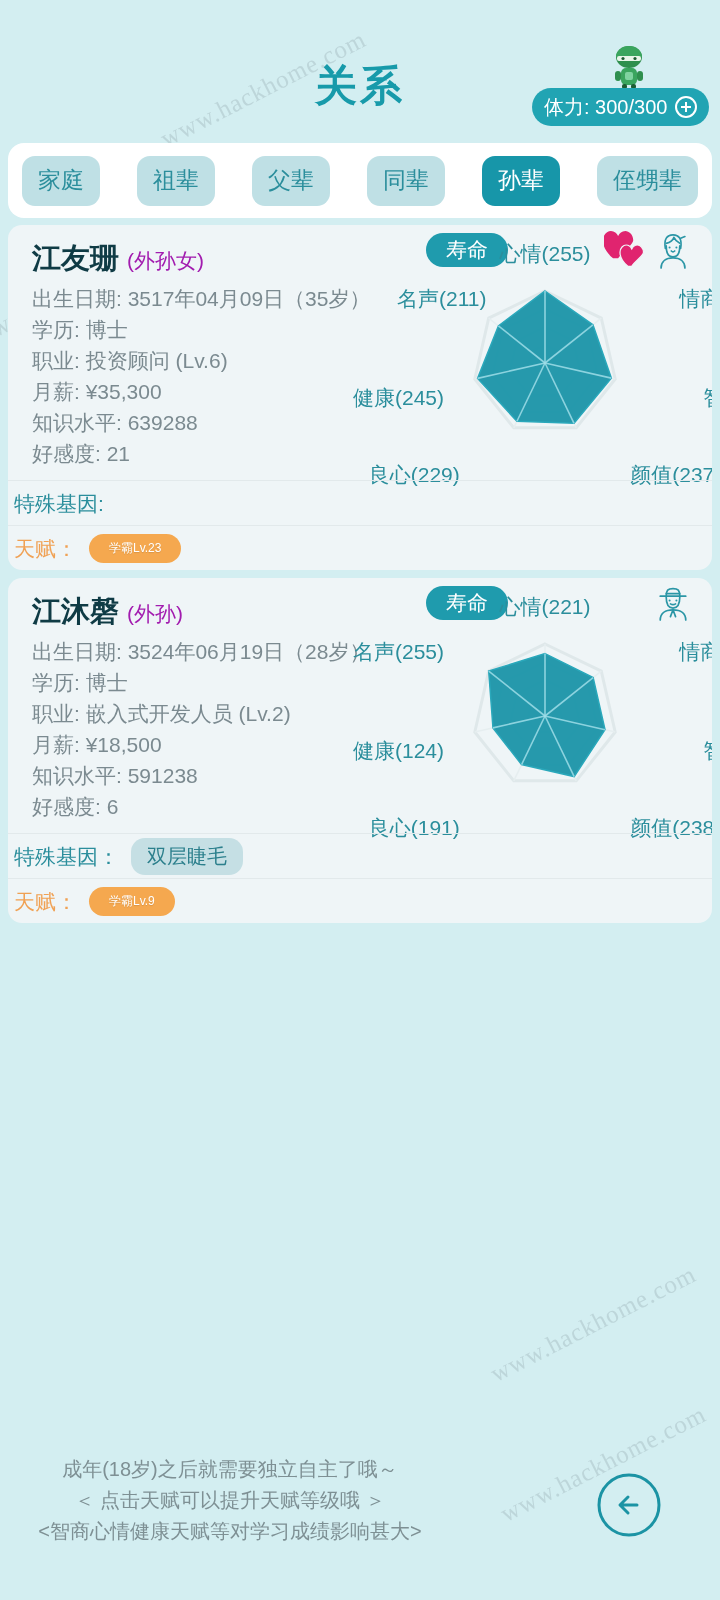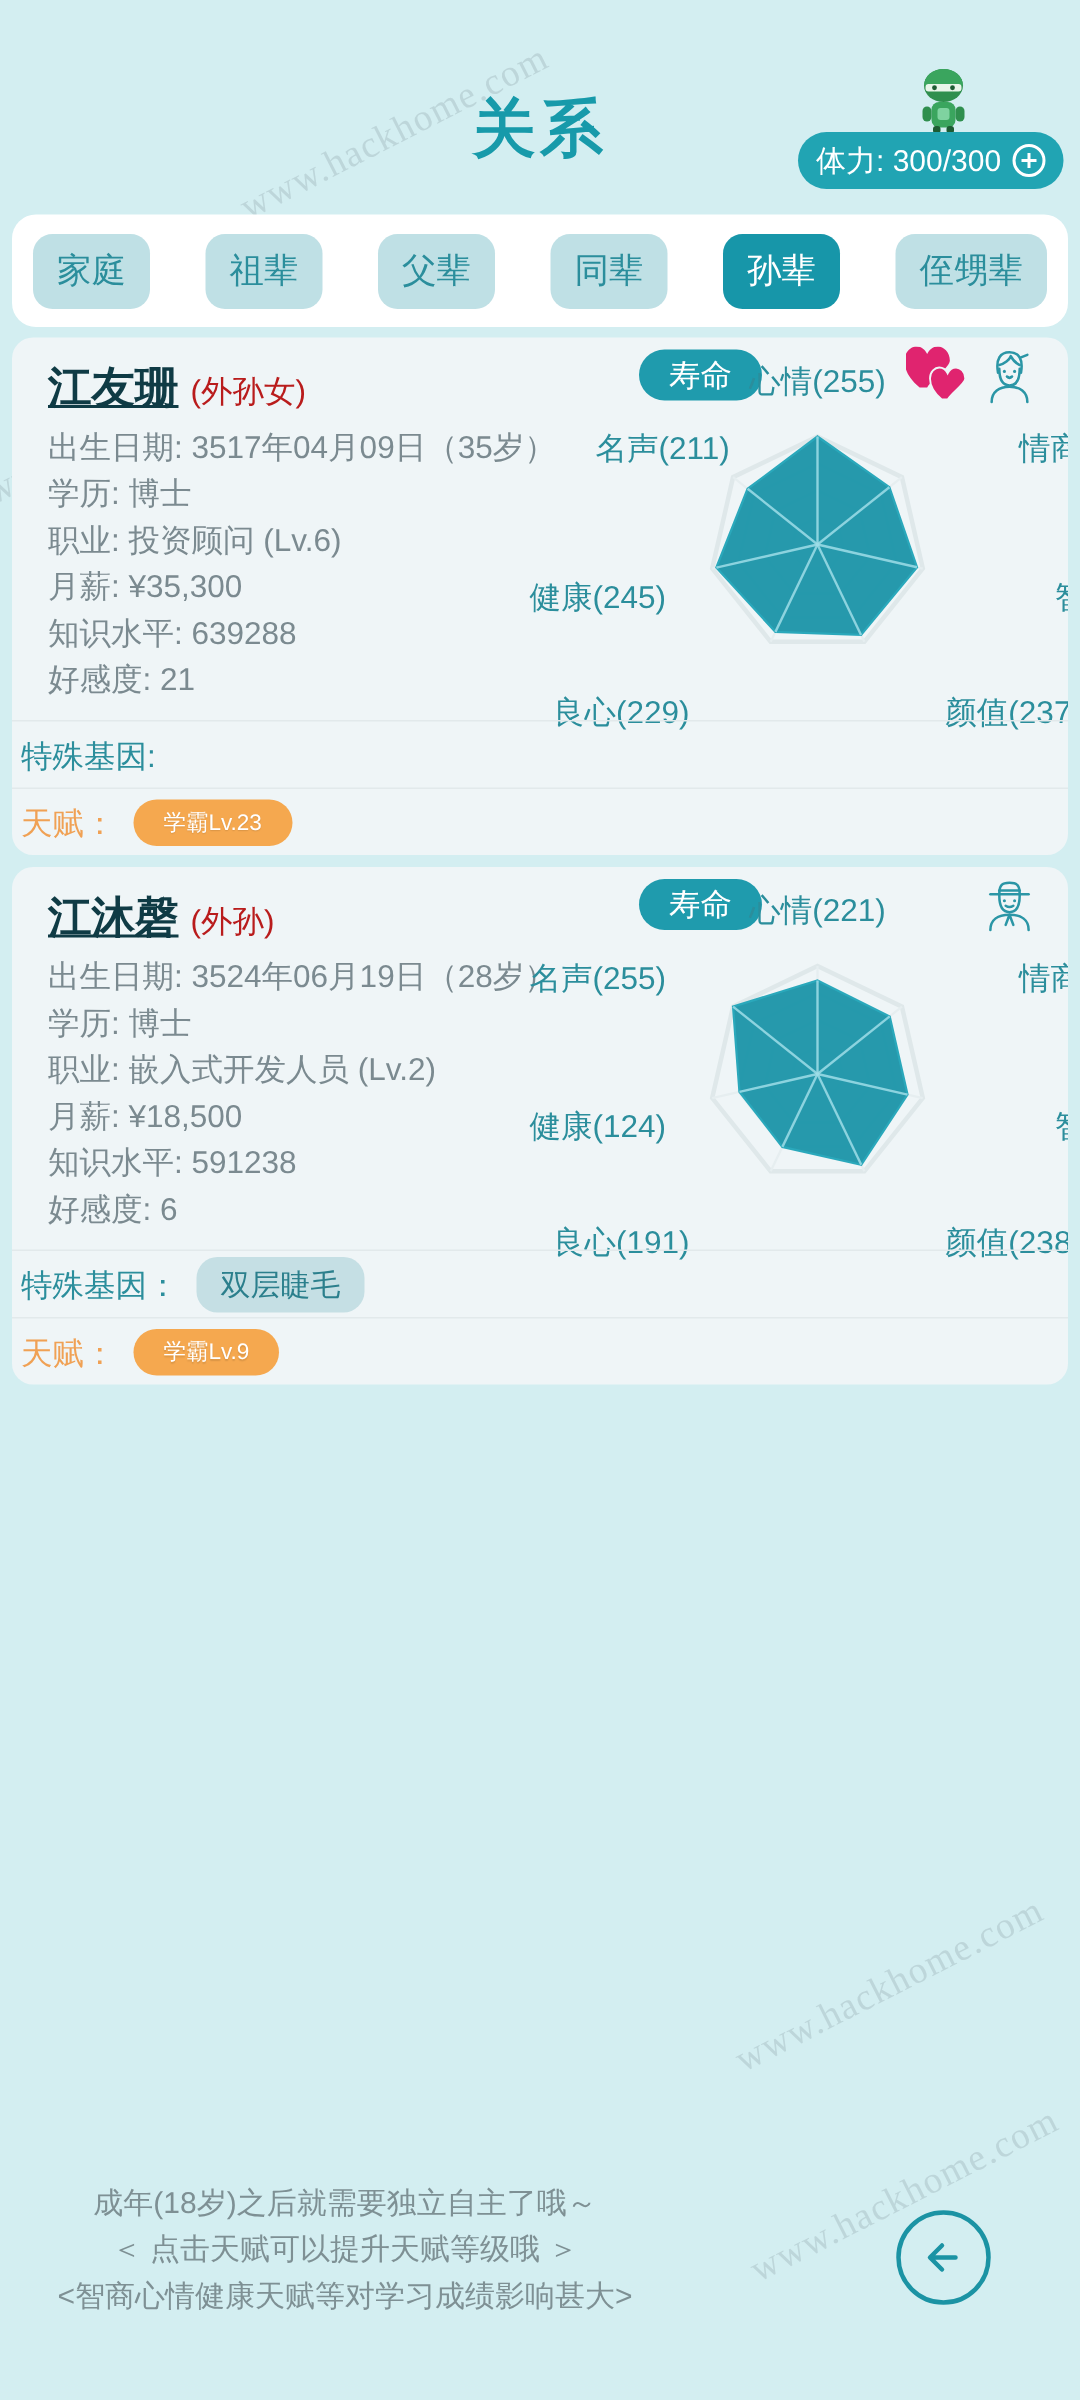--- a/index.html
+++ b/index.html
@@ -87,25 +87,25 @@
     border-radius:14px;
     overflow:hidden;
   }
   #card-0 { top:225px; height:345px; }
   #card-1 { top:578px; height:345px; }
 
   .card-body { position:relative; height:255px; }
 
   .person-name {
     position:absolute; left:24px; top:14px;
-    font-size:29px; color:#0f3b45; font-weight:bold;text-decoration:underline;
+    font-size:29px; color:#0f3b45; font-weight:bold;
   }
   .person-relation {
     position:absolute; top:22px;
-    font-size:21px; color:#b91c1c;
+    font-size:21px; color:#a21caf;
   }
   .info-list {
     position:absolute; left:24px; top:58px;
     font-size:21px; color:#7b8a90; line-height:31px;
   }
   .info-list div { white-space:nowrap; }
 
   .lifespan-badge {
     position:absolute; left:418px; top:233px - 225px;
     top:8px;
@@ -135,21 +135,21 @@
   .gene-label { font-size:21px; color:#2b8e9c; }
   .talent-label { font-size:21px; color:#f0a154; }
   .gene-chip {
     background:#c5dfe4; color:#2b7f8c; border-radius:14px;
     font-size:20px; padding:5px 16px;
   }
   .talent-chip {
     background:#f5a council; background:#f5a košice;
     background:#f4a köpa;
     background:#f5a84f; color:#ffffff; border-radius:17px;
-    font-size:15px; padding:6px 20px;
+    font-size:12px; padding:6px 20px;
     text-shadow:0 1px 1px rgba(0,0,0,.12);
   }
 
   
   #bottom { position:absolute; left:0; top:1448px; width:720px; height:130px; }
   #hints {
     position:absolute; left:0; top:6px; width:460px;
     text-align:center; color:#7e9094; font-size:20px; line-height:31px;
   }
   #filter-btn {

